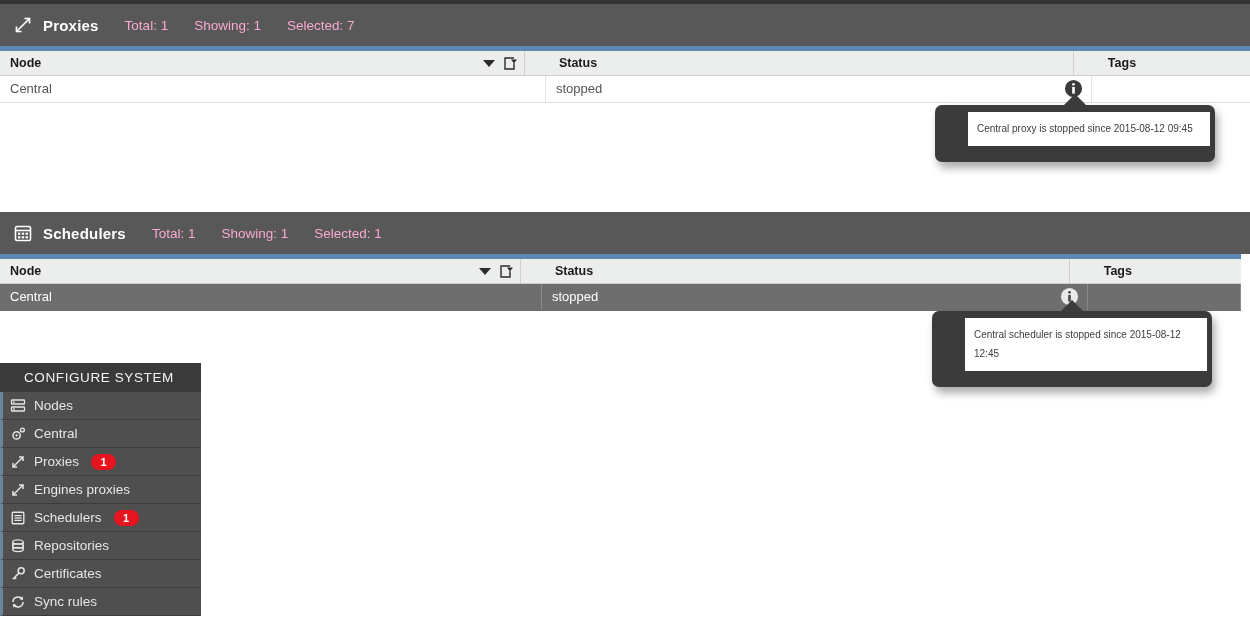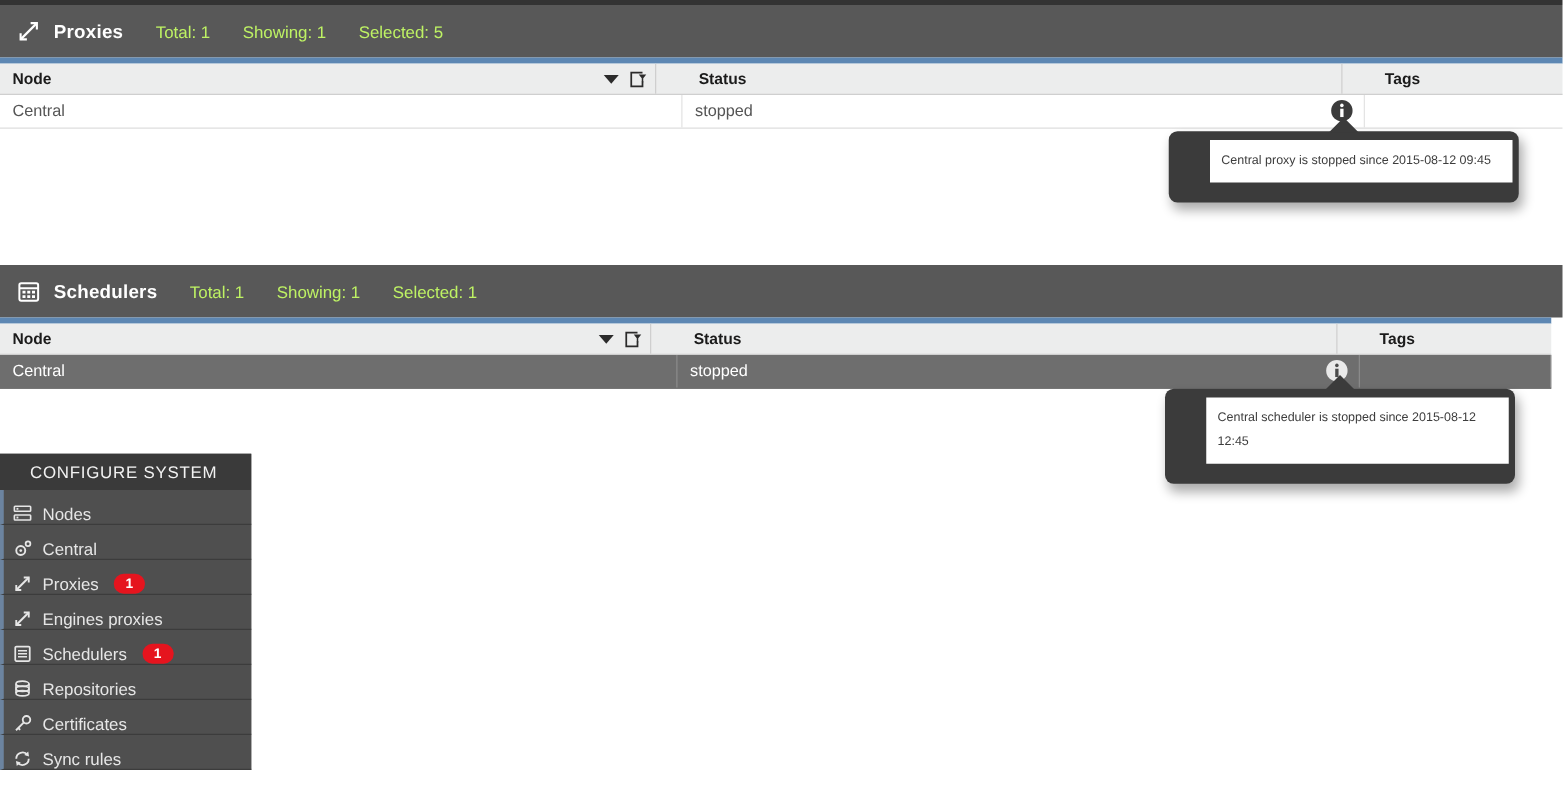--- a/index.html
+++ b/index.html
@@ -49,21 +49,21 @@
     font-weight: bold;
     font-size: 15px;
     letter-spacing: .2px;
     margin-right: 26px;
     white-space: nowrap;
   }
   .sec-stat {
     font-size: 13.5px;
     margin-right: 26px;
     white-space: nowrap;
-    color: #bef264;
+    color: #f9a8d4;
   }
 
   .blueline {
     height: 5px;
     background: #5d87b3;
   }
 
   
   .tbl {
     background: #ffffff;
@@ -185,21 +185,21 @@
     background: #3a3a3a;
     color: #f2f2f2;
     font-size: 13.5px;
     letter-spacing: .6px;
     padding-left: 24px;
     box-sizing: border-box;
   }
   .side-item {
     height: 28px;
     display: flex;
-    align-items: flex-end;
+    align-items: center;
     background: #4f4f4f;
     border-bottom: 1px solid #3c3c3c;
     border-left: 3px solid #6c84a0;
     box-sizing: border-box;
     padding-left: 7px;
     color: #e6e6e6;
     font-size: 13.5px;
     position: relative;
   }
   .side-item .si-icon {
@@ -233,21 +233,21 @@
 
   <div class="sec-header">
     <svg class="sec-icon" viewBox="0 0 20 20">
       <line x1="3.5" y1="16.5" x2="16.5" y2="3.5" stroke="#ffffff" stroke-width="1.7"></line>
       <polyline points="16.5,8.5 16.5,3.5 11.5,3.5" fill="none" stroke="#ffffff" stroke-width="1.7"></polyline>
       <polyline points="3.5,11.5 3.5,16.5 8.5,16.5" fill="none" stroke="#ffffff" stroke-width="1.7"></polyline>
     </svg>
     <span class="sec-title">Proxies</span>
     <span class="sec-stat">Total: 1</span>
     <span class="sec-stat">Showing: 1</span>
-    <span class="sec-stat">Selected: 5</span>
+    <span class="sec-stat">Selected: 7</span>
   </div>
 
   <div class="blueline"></div>
 
   <div class="tbl">
     <div class="tbl-head">
       <div class="th" style="width:546px;">
         <span>Node</span>
         <span class="th-tools">
           <span class="sort-tri"></span>

